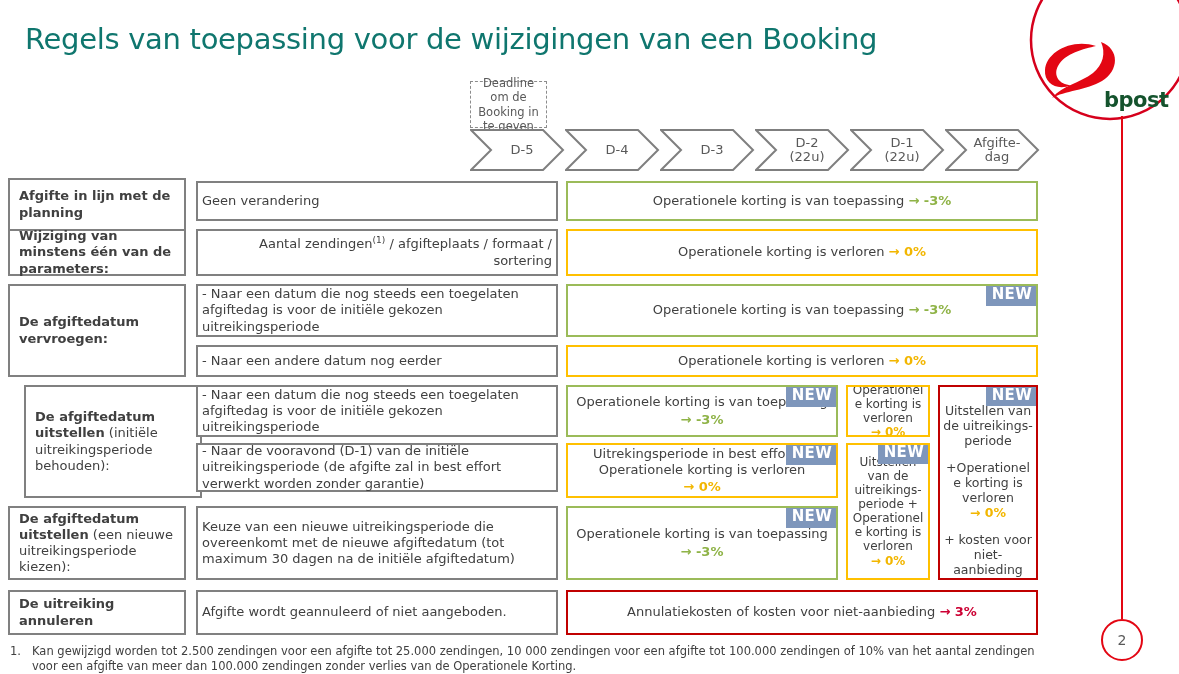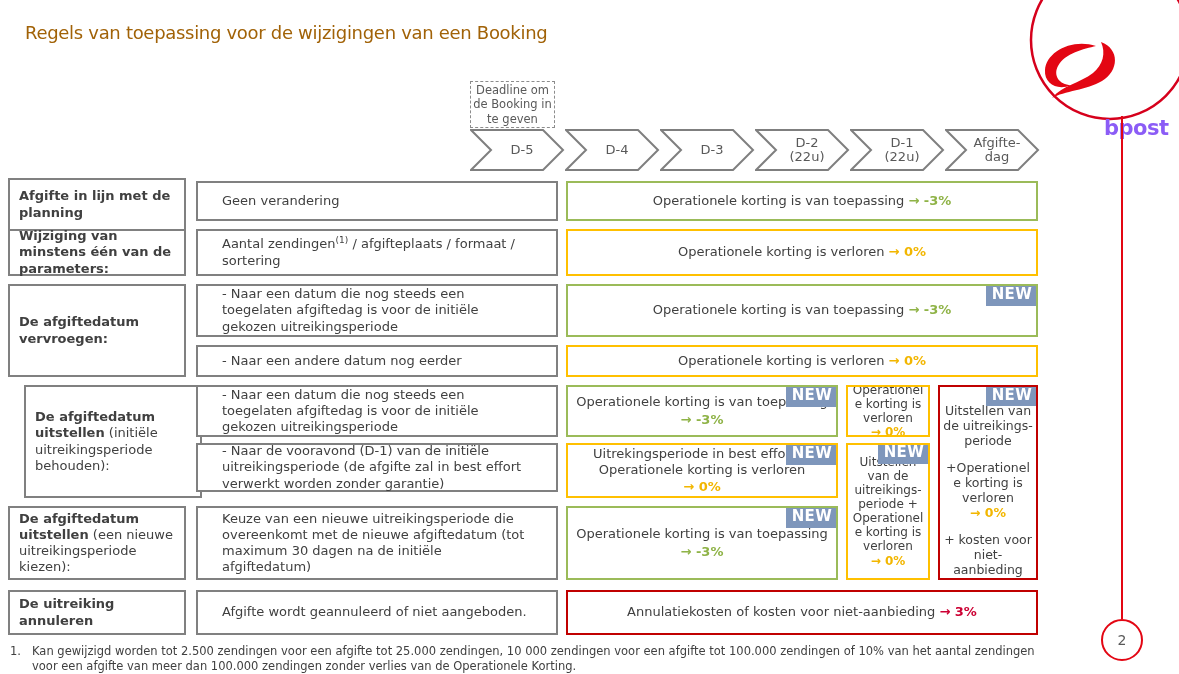--- a/index.html
+++ b/index.html
@@ -5,58 +5,58 @@
   * { margin:0; padding:0; box-sizing:border-box; }
   html,body { background:#fff; }
   body { font-family:"DejaVu Sans","Liberation Sans",sans-serif; }
   #slide {
     position:relative; width:1179px; height:674px; background:#ffffff;
     overflow:hidden; margin:0 auto;
   }
   
   .title {
     position:absolute; left:25px; top:22px; width:960px;
-    font-size:18px; letter-spacing:-0.3px; color:#a16207; font-weight:400;
+    font-size:29px; letter-spacing:-0.3px; color:#0f766e; font-weight:400;
   }
   
   .logo-svg { position:absolute; left:1000px; top:0; width:179px; height:140px; }
   .logo-text {
     position:absolute; left:1104px; top:88px; font-size:21px; font-weight:bold;
-    color:#8b5cf6; letter-spacing:-0.5px;margin-top:28px;
+    color:#14532d; letter-spacing:-0.5px;
   }
   .vline { position:absolute; left:1121px; top:116px; width:2px; height:503px; background:#e30613; }
   .page-circle {
     position:absolute; left:1101px; top:619px; width:42px; height:42px;
     border:2px solid #e30613; border-radius:50%;
     display:flex; align-items:center; justify-content:center;
     font-size:14px; color:#595959; background:#fff;
   }
   
   .deadline {
-    position:absolute; left:470px; top:81px; width:85px; height:47px;
+    position:absolute; left:470px; top:81px; width:77px; height:47px;
     border:1.5px dashed #8c8c8c; background:#fff;
     display:flex; align-items:center; justify-content:center; text-align:center;
     font-size:11.5px; line-height:1.25; color:#595959; padding:2px;
   }
   .timeline { position:absolute; left:470px; top:129px; width:572px; height:42px; display:flex; }
   .chev { position:relative; width:95px; height:42px; flex:0 0 95px; }
   .chev svg { position:absolute; left:0; top:0; }
   .chev-label {
     position:absolute; left:14px; top:0; width:76px; height:42px;
     display:flex; flex-direction:column; align-items:center; justify-content:center;
     font-size:13px; line-height:1.1; color:#595959; text-align:center;
   }
   
   .cell {
     position:absolute; border:2px solid #808080; background:#fff;
     display:flex; align-items:center; color:#404040; font-size:13px; line-height:1.25;
   }
   .labelcell { left:8px; width:178px; padding:4px 9px; font-weight:bold; }
   .labelcell .normal { font-weight:normal; }
-  .midcell { left:196px; width:362px; padding:4px 24px; font-weight:normal; }
+  .midcell { left:196px; width:362px; padding:4px 4px; font-weight:normal; }
   sup.fn { font-size:9px; vertical-align:super; line-height:0; }
   
   .box {
     position:absolute; border:2px solid; background:#fff;
     display:flex; flex-direction:column; align-items:center; justify-content:center;
     text-align:center; color:#404040; font-size:13px; line-height:1.25;
     padding:2px 6px; overflow:hidden;
   }
   .box .inline-row { display:inline; }
   .green  { border-color:#9bbb59; }
@@ -176,21 +176,21 @@
   <div class="cell labelcell" style="top:506px;height:74px;">
     <span><span>De afgiftedatum uitstellen</span><span class="normal"> (een nieuwe uitreikingsperiode kiezen):</span></span>
   </div>
   <div class="cell labelcell" style="top:590px;height:45px;">
     <span>De uitreiking annuleren</span>
   </div>
 
   <div class="cell midcell" style="top:181px;height:40px;">
     <span>Geen verandering</span>
   </div>
-  <div class="cell midcell" style="top:229px;height:47px;">
+  <div class="cell midcell" style="top:229px;height:47px;text-align:right;">
     <span><span>Aantal zendingen</span><sup class="fn">(1)</sup><span> / afgifteplaats / formaat / sortering</span></span>
   </div>
   <div class="cell midcell" style="top:284px;height:53px;">
     <span>- Naar een datum die nog steeds een toegelaten afgiftedag is voor de initiële gekozen uitreikingsperiode</span>
   </div>
   <div class="cell midcell" style="top:345px;height:32px;">
     <span>- Naar een andere datum nog eerder</span>
   </div>
   <div class="cell midcell" style="top:385px;height:52px;">
     <span>- Naar een datum die nog steeds een toegelaten afgiftedag is voor de initiële gekozen uitreikingsperiode</span>

